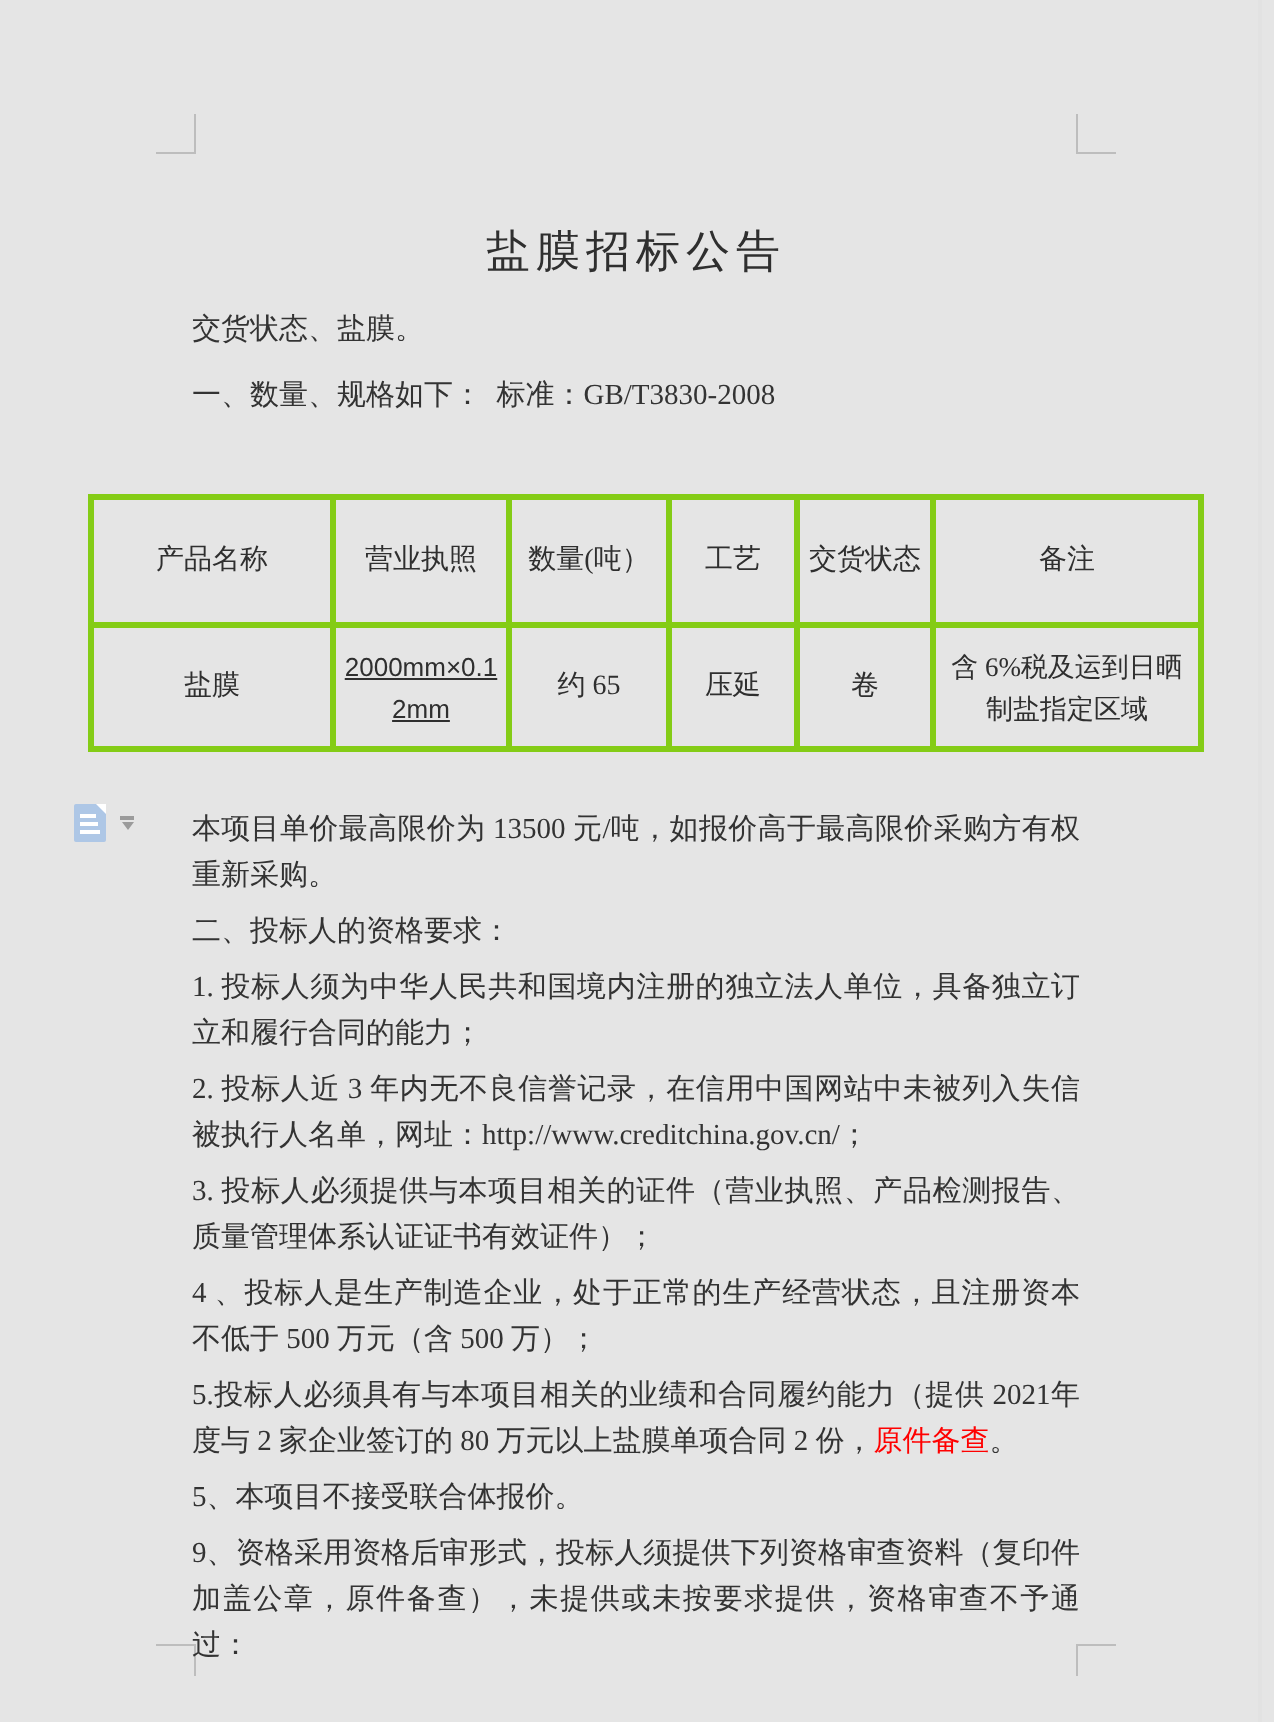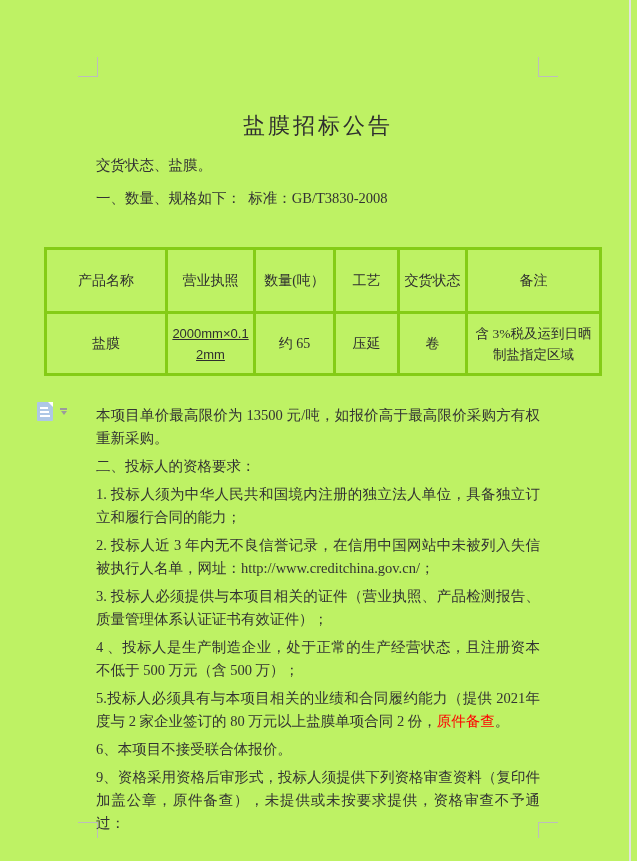--- a/index.html
+++ b/index.html
@@ -1,17 +1,17 @@
 <!DOCTYPE html>
 <html><head>
 <meta charset="utf-8">
 <style>
   html,body{margin:0;padding:0;background:#ffffff;}
   .page{
-    position:relative;width:637px;height:861px;background:#bef264;
+    position:relative;width:637px;height:861px;background:#e5e5e5;
     font-family:"Liberation Serif","DejaVu Serif",serif;
     color:#333333;overflow:hidden;
   }
   
   .page-edge{position:absolute;left:629px;top:0;width:2px;height:861px;background:#e2e2e2;}
   
   .mark{position:absolute;width:19px;height:19px;border:0 solid #bdbdbd;}
   .mark.tl{left:78px;top:57px;border-right-width:1px;border-bottom-width:1px;}
   .mark.tr{left:538px;top:57px;border-left-width:1px;border-bottom-width:1px;}
   .mark.bl{left:78px;top:822px;height:15px;border-right-width:1px;border-top-width:1px;}
@@ -105,29 +105,29 @@
           <th>备注</th>
         </tr>
       </thead>
       <tbody>
         <tr>
           <td>盐膜</td>
           <td class="spec-val">2000mm×0.12mm</td>
           <td>约 65</td>
           <td>压延</td>
           <td>卷</td>
-          <td class="remark">含 3%税及运到日晒制盐指定区域</td>
+          <td class="remark">含 6%税及运到日晒制盐指定区域</td>
         </tr>
       </tbody>
     </table>
 
     <p>本项目单价最高限价为 13500 元/吨，如报价高于最高限价采购方有权重新采购。</p>
     <p>二、投标人的资格要求：</p>
     <p>1. 投标人须为中华人民共和国境内注册的独立法人单位，具备独立订立和履行合同的能力；</p>
     <p>2. 投标人近 3 年内无不良信誉记录，在信用中国网站中未被列入失信被执行人名单，网址：http://www.creditchina.gov.cn/；</p>
     <p>3. 投标人必须提供与本项目相关的证件（营业执照、产品检测报告、质量管理体系认证证书有效证件）；</p>
     <p>4 、投标人是生产制造企业，处于正常的生产经营状态，且注册资本不低于 500 万元（含 500 万）；</p>
     <p><span>5.投标人必须具有与本项目相关的业绩和合同履约能力（提供 2021年度与 2 家企业签订的 80 万元以上盐膜单项合同 2 份，</span><span class="red">原件备查</span><span>。</span></p>
-    <p>6、本项目不接受联合体报价。</p>
+    <p>5、本项目不接受联合体报价。</p>
     <p>9、资格采用资格后审形式，投标人须提供下列资格审查资料（复印件加盖公章，原件备查），未提供或未按要求提供，资格审查不予通过：</p>
 
   </div>
 </div>
 
 </body></html>

